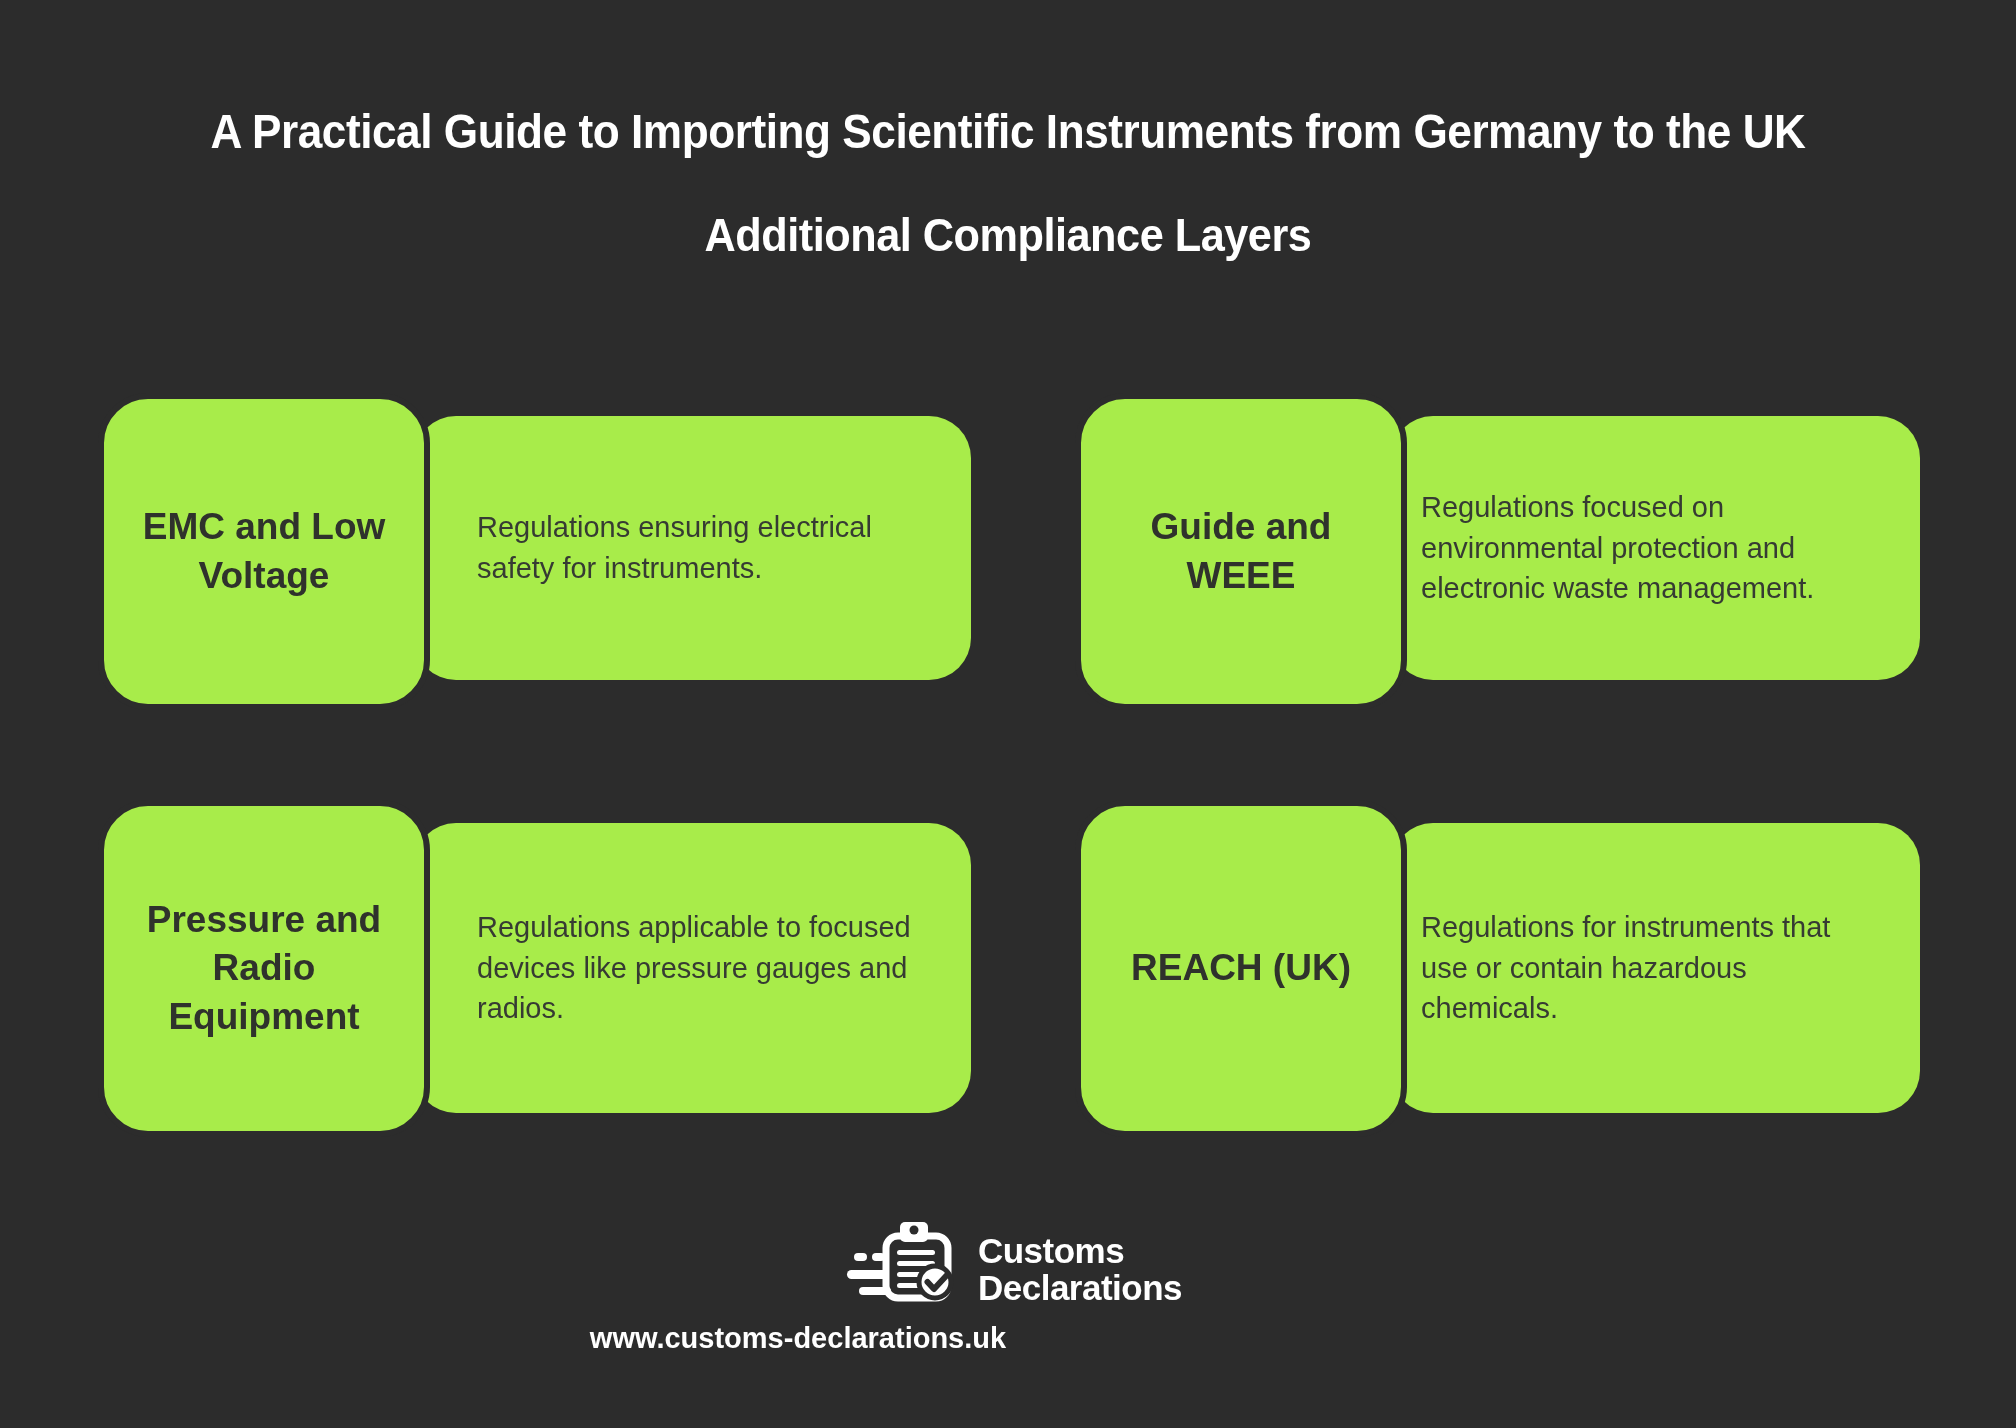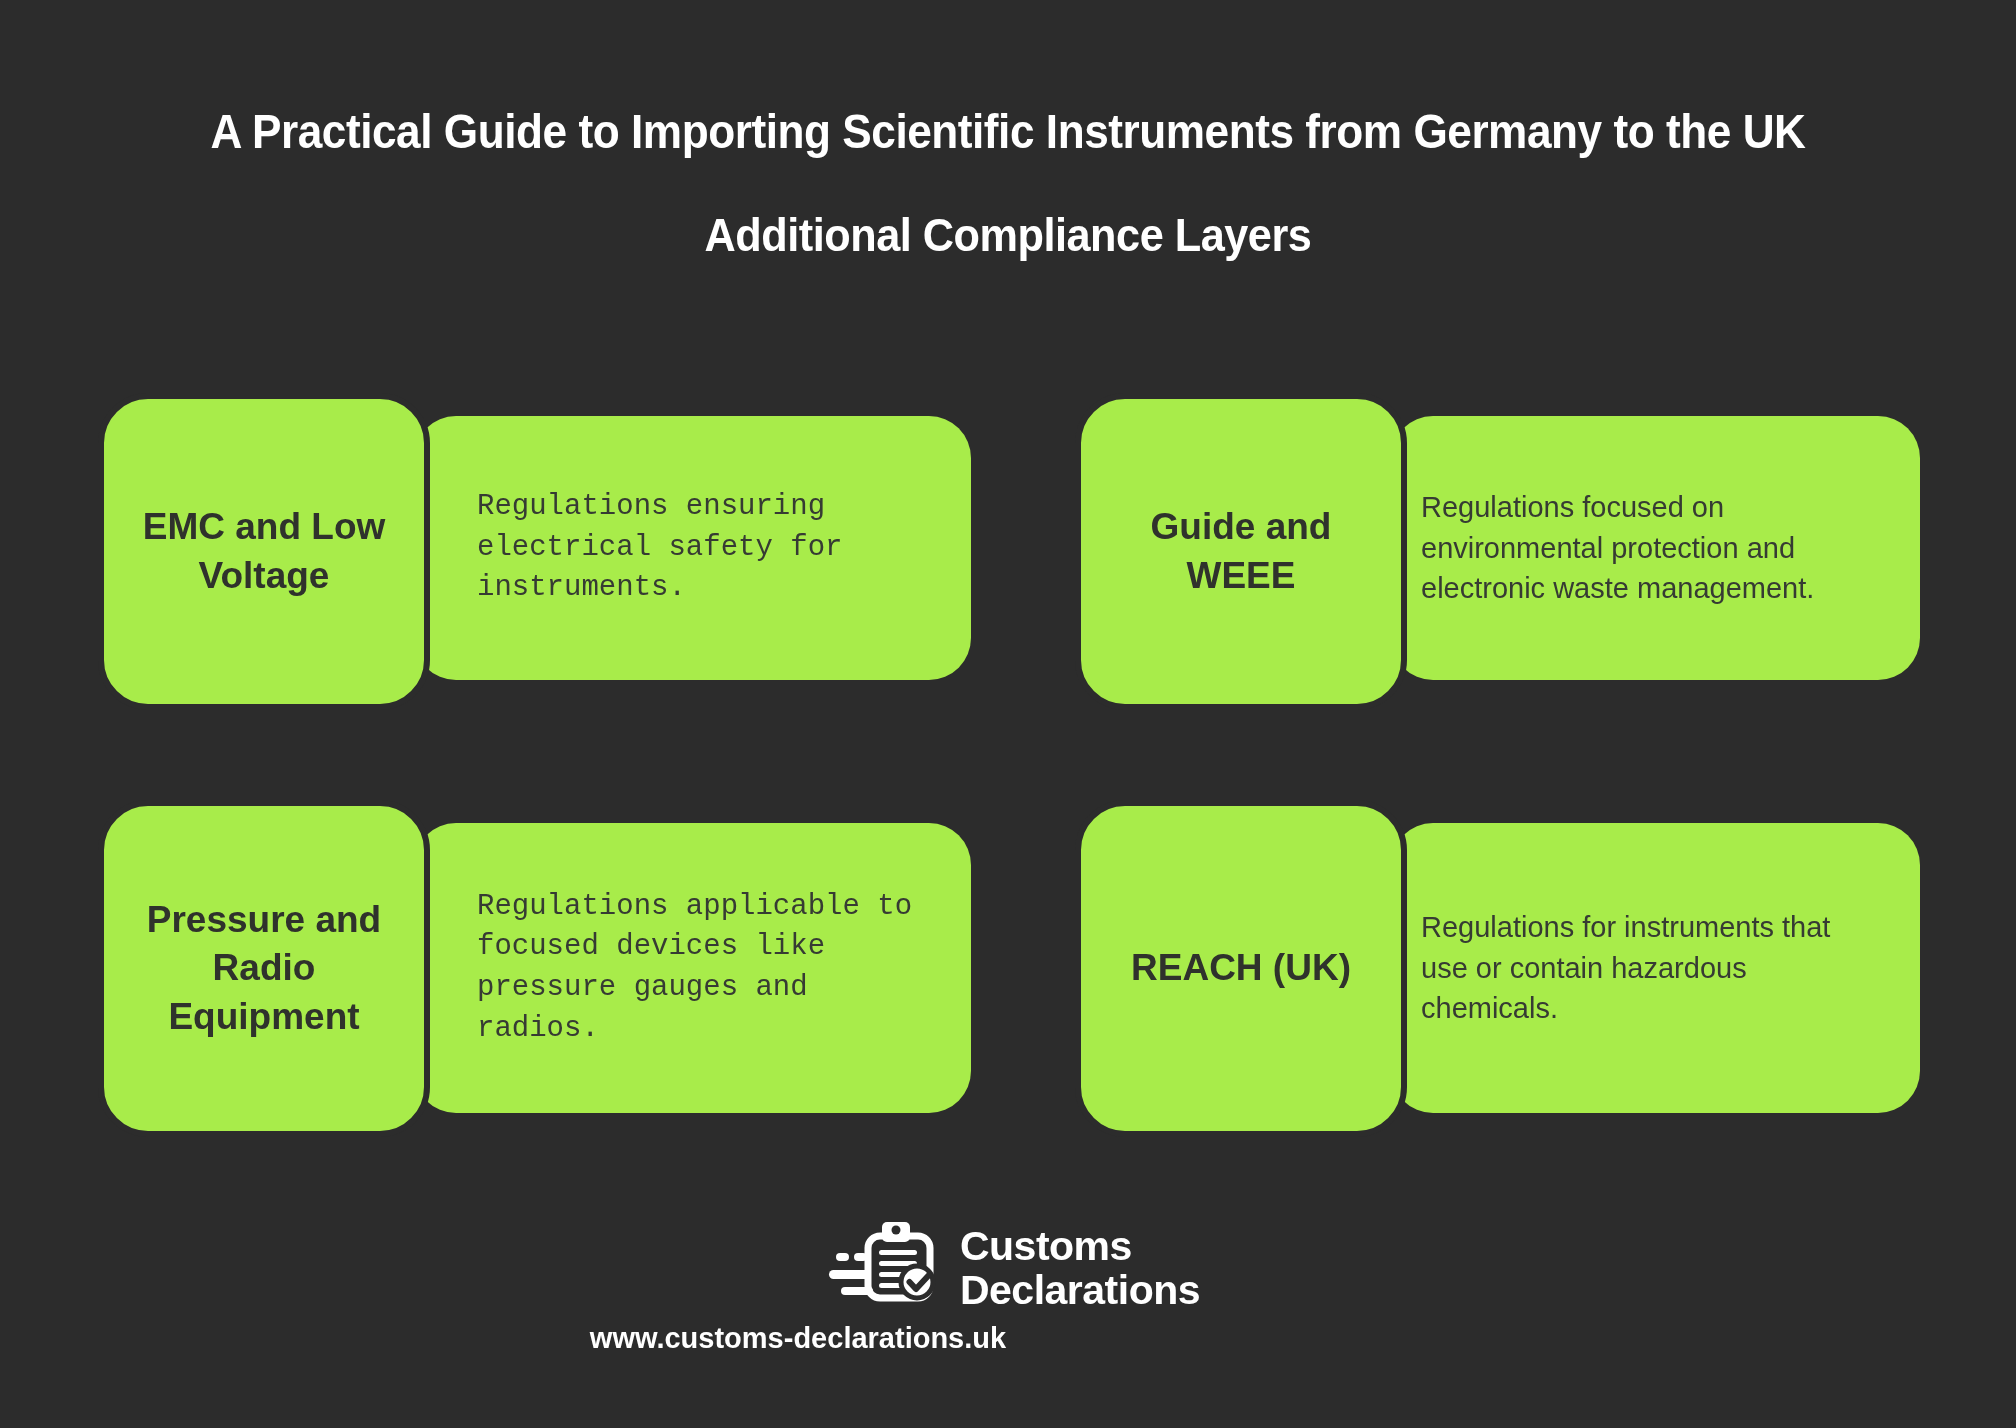--- a/index.html
+++ b/index.html
@@ -57,31 +57,31 @@
     background:var(--green);
     border-radius:42px;
     display:flex;align-items:center;
     z-index:1;
   }
   .card-r1 .desc-box{height:264px;}
   .card-r2 .desc-box{height:290px;}
   .desc-text{
     font-size:29px;line-height:1.4;color:var(--body-ink);
   }
-  .card-c1 .desc-text{margin-left:63px;width:450px;font-family:Liberation Mono, monospace;}
+  .card-c1 .desc-text{margin-left:63px;width:450px;}
   .card-c2 .desc-text{margin-left:30px;width:440px;}
 
   
   .logo-row{
     position:absolute;top:1216px;left:0;width:2016px;
     display:flex;justify-content:center;align-items:center;gap:12px;
   }
   .logo-icon{display:block;width:132px;height:106px;flex:0 0 auto;}
   .brand{
-    color:var(--white);font-weight:700;font-size:41px;line-height:1.07;
+    color:var(--white);font-weight:700;font-size:35px;line-height:1.07;
     letter-spacing:-0.5px;
   }
   .site-url{
     position:absolute;top:1322px;left:0;width:1596px;
     text-align:center;color:var(--white);
     font-size:29px;font-weight:700;letter-spacing:0px;
   }
 </style>
 </head>
 <body>

